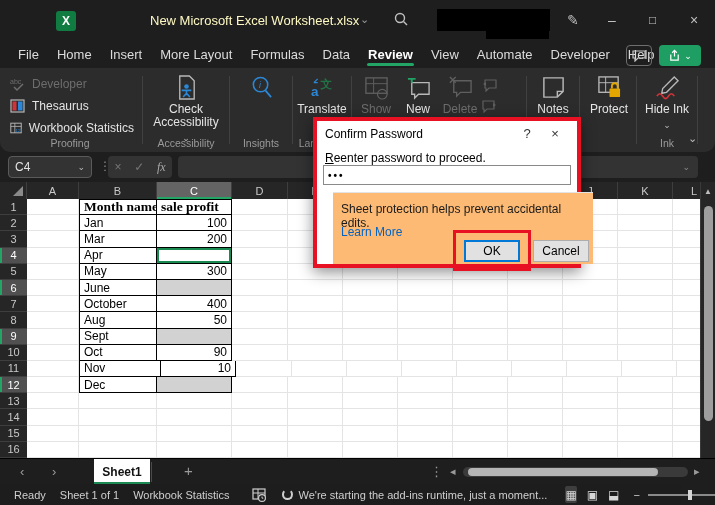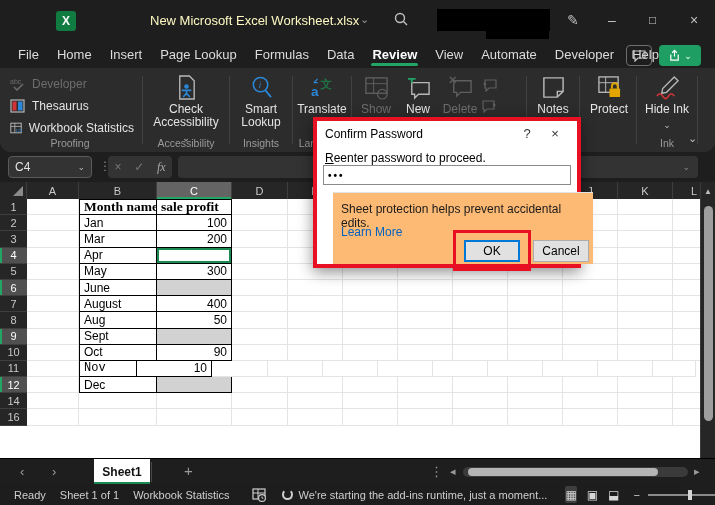--- a/index.html
+++ b/index.html
@@ -129,21 +129,21 @@
   <div class="tb-glyph" style="left:567px;">✎</div>
   <div class="tb-glyph" style="left:608px;">–</div>
   <div class="tb-glyph" style="left:649px; font-size:12px; top:13px;">□</div>
   <div class="tb-glyph" style="left:690px;">×</div>
 </div>
 
 <div id="menubar">
     <div class="mtab">File</div>
     <div class="mtab">Home</div>
     <div class="mtab">Insert</div>
-    <div class="mtab">Page Lookup</div>
+    <div class="mtab">More Layout</div>
     <div class="mtab">Formulas</div>
     <div class="mtab">Data</div>
     <div class="mtab active">Review</div>
     <div class="mtab">View</div>
     <div class="mtab">Automate</div>
     <div class="mtab">Developer</div>
     <div class="mtab">Help</div>
   </div>
 <div id="comment-btn">
   <svg width="14" height="12" viewBox="0 0 14 12">
@@ -208,21 +208,20 @@
   <div class="vdiv"></div>
 
   <div class="rgroup" style="width:58px;">
     <div class="bigrow" style="justify-content:center;">
       <div class="bigbtn">
         <svg viewBox="0 0 26 26">
             <circle cx="12" cy="10" r="7.5" fill="none" stroke="#2b88d8" stroke-width="1.6"></circle>
             <line x1="17" y1="16" x2="23" y2="23" stroke="#2b88d8" stroke-width="1.8"></line>
             <text x="10.5" y="14" font-size="9" fill="#2b88d8" font-style="italic">i</text>
           </svg>
-        <span>Smart Lookup</span>
       </div>
     </div>
     <div class="glabel">Insights</div>
   </div>
   <div class="vdiv"></div>
 
   <div class="rgroup" style="width:54px;">
     <div class="bigrow" style="justify-content:center;">
       <div class="bigbtn">
         <svg viewBox="0 0 26 26">
@@ -443,21 +442,21 @@
       <div class="cell" style="width: 55px;"></div>
       <div class="cell" style="width: 55px;"></div>
       <div class="cell" style="width: 55px;"></div>
       <div class="cell" style="width: 55px;"></div>
       <div class="cell" style="width: 55px;"></div>
       <div class="cell" style="width: 43px;"></div>
     </div>
     <div class="grow" style="height: 16.2px;">
       <div class="rhead">7</div>
       <div class="cell" style="width: 52px;"></div>
-      <div class="cell tb tbl" style="width: 78px;">August</div>
+      <div class="cell tb tbl" style="width: 78px;">October</div>
       <div class="cell tb num" style="width: 75px;">400</div>
       <div class="cell" style="width: 56px;"></div>
       <div class="cell" style="width: 55px;"></div>
       <div class="cell" style="width: 55px;"></div>
       <div class="cell" style="width: 55px;"></div>
       <div class="cell" style="width: 55px;"></div>
       <div class="cell" style="width: 55px;"></div>
       <div class="cell" style="width: 55px;"></div>
       <div class="cell" style="width: 55px;"></div>
       <div class="cell" style="width: 43px;"></div>
@@ -503,21 +502,21 @@
       <div class="cell" style="width: 55px;"></div>
       <div class="cell" style="width: 55px;"></div>
       <div class="cell" style="width: 55px;"></div>
       <div class="cell" style="width: 55px;"></div>
       <div class="cell" style="width: 55px;"></div>
       <div class="cell" style="width: 43px;"></div>
     </div>
     <div class="grow" style="height: 16.2px;">
       <div class="rhead">11</div>
       <div class="cell" style="width: 52px;"></div>
-      <div class="cell tb tbl" style="width: 58px; font-family: Liberation Mono, monospace;">Nov</div>
+      <div class="cell tb tbl" style="width: 82px;">Nov</div>
       <div class="cell tb num" style="width: 75px;">10</div>
       <div class="cell" style="width: 56px;"></div>
       <div class="cell" style="width: 55px;"></div>
       <div class="cell" style="width: 55px;"></div>
       <div class="cell" style="width: 55px;"></div>
       <div class="cell" style="width: 55px;"></div>
       <div class="cell" style="width: 55px;"></div>
       <div class="cell" style="width: 55px;"></div>
       <div class="cell" style="width: 55px;"></div>
       <div class="cell" style="width: 43px;"></div>
@@ -531,21 +530,51 @@
       <div class="cell" style="width: 55px;"></div>
       <div class="cell" style="width: 55px;"></div>
       <div class="cell" style="width: 55px;"></div>
       <div class="cell" style="width: 55px;"></div>
       <div class="cell" style="width: 55px;"></div>
       <div class="cell" style="width: 55px;"></div>
       <div class="cell" style="width: 55px;"></div>
       <div class="cell" style="width: 43px;"></div>
     </div>
     <div class="grow" style="height: 16.2px;">
+      <div class="rhead">13</div>
+      <div class="cell" style="width: 52px;"></div>
+      <div class="cell" style="width: 78px;"></div>
+      <div class="cell" style="width: 75px;"></div>
+      <div class="cell" style="width: 56px;"></div>
+      <div class="cell" style="width: 55px;"></div>
+      <div class="cell" style="width: 55px;"></div>
+      <div class="cell" style="width: 55px;"></div>
+      <div class="cell" style="width: 55px;"></div>
+      <div class="cell" style="width: 55px;"></div>
+      <div class="cell" style="width: 55px;"></div>
+      <div class="cell" style="width: 55px;"></div>
+      <div class="cell" style="width: 43px;"></div>
+    </div>
+    <div class="grow" style="height: 16.2px;">
       <div class="rhead">14</div>
+      <div class="cell" style="width: 52px;"></div>
+      <div class="cell" style="width: 78px;"></div>
+      <div class="cell" style="width: 75px;"></div>
+      <div class="cell" style="width: 56px;"></div>
+      <div class="cell" style="width: 55px;"></div>
+      <div class="cell" style="width: 55px;"></div>
+      <div class="cell" style="width: 55px;"></div>
+      <div class="cell" style="width: 55px;"></div>
+      <div class="cell" style="width: 55px;"></div>
+      <div class="cell" style="width: 55px;"></div>
+      <div class="cell" style="width: 55px;"></div>
+      <div class="cell" style="width: 43px;"></div>
+    </div>
+    <div class="grow" style="height: 16.2px;">
+      <div class="rhead">15</div>
       <div class="cell" style="width: 52px;"></div>
       <div class="cell" style="width: 78px;"></div>
       <div class="cell" style="width: 75px;"></div>
       <div class="cell" style="width: 56px;"></div>
       <div class="cell" style="width: 55px;"></div>
       <div class="cell" style="width: 55px;"></div>
       <div class="cell" style="width: 55px;"></div>
       <div class="cell" style="width: 55px;"></div>
       <div class="cell" style="width: 55px;"></div>
       <div class="cell" style="width: 55px;"></div>

